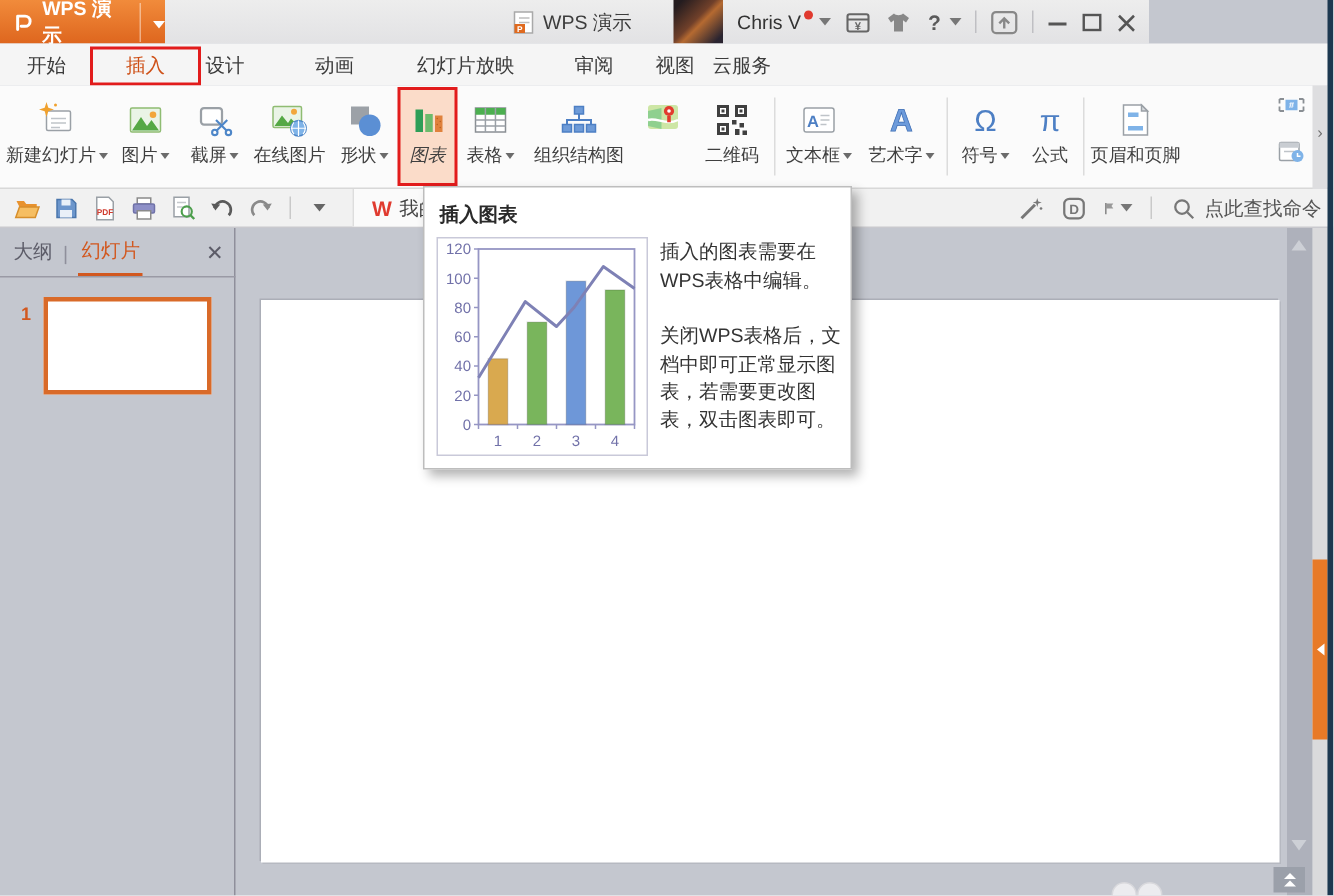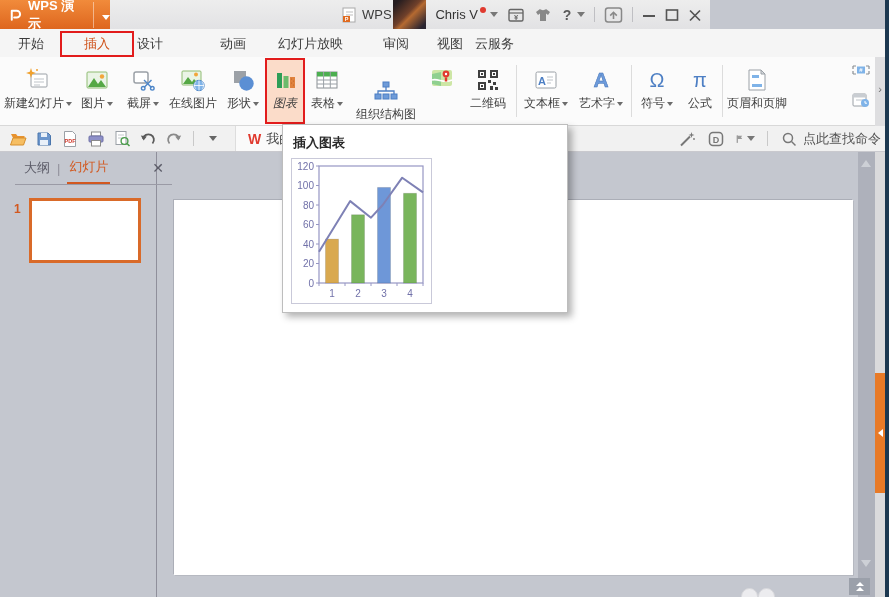--- a/index.html
+++ b/index.html
@@ -1,20 +1,20 @@
 <!DOCTYPE html>
 <html><head>
 <meta charset="utf-8">
 <style>
   * { margin:0; padding:0; box-sizing:border-box; }
   html,body { background:#fff; font-family:"Liberation Sans","DejaVu Sans",sans-serif; }
   #window { position:relative; width:889px; height:597px; overflow:hidden; background:#C4C7CF; }
 
   
-  #titlebar { position:absolute; left:0; top:0; width:710px; height:29px;
+  #titlebar { position:absolute; left:0; top:0; width:766px; height:29px;
     background:linear-gradient(#EDEDED,#E2E2E4); }
   #app-button { position:absolute; left:0; top:0; height:29px; width:110px;
     background:linear-gradient(#F18B3B,#DE661E); color:#fff; display:flex; align-items:center;
     padding-left:8px; cursor:default; }
   #app-button .app-name { font-size:13px; font-weight:bold; margin-left:5px; }
   #app-button .caret { margin-left:9px; border-left:1px solid rgba(255,255,255,.45); padding:4px 0 4px 8px; }
   .tri-down { display:inline-block; width:0; height:0; border-left:4px solid transparent;
     border-right:4px solid transparent; border-top:5px solid #fff; }
   #doc-tab { position:absolute; left:332px; top:0; height:29px; display:flex; align-items:center; gap:6px;
     font-size:13px; color:#3C3C3C; padding:0 10px; }
@@ -57,21 +57,21 @@
   #mywps-tab { display:flex; align-items:center; gap:5px; height:25px; padding:0 12px; margin-left:6px;
     background:#FAFAFA; border-left:1px solid #DDD; border-right:1px solid #DDD; cursor:pointer; }
   #mywps-tab .wlogo { color:#E03A2F; font-weight:bold; font-size:14px; }
   #mywps-tab .wtext { font-size:13px; color:#444; }
   #qat-right { position:absolute; right:8px; top:0; height:25px; display:flex; align-items:center; gap:9px; }
   #find-command { display:flex; align-items:center; gap:5px; font-size:13px; color:#555; cursor:pointer; }
   
   #main { position:absolute; left:0; top:152px; width:889px; height:445px; background:#C4C7CF; }
   #sidebar { position:absolute; left:0; top:0; width:157px; height:445px; background:#C4C7CF;
     border-right:1px solid #8F8F9B; }
-  #sidebar-header { position:absolute; left:15px; top:0; width:157px; height:33px; border-bottom:1px solid #9A9AA5;
+  #sidebar-header { position:absolute; left:0; top:0; width:157px; height:33px; border-bottom:1px solid #9A9AA5;
     display:flex; align-items:center; font-size:13px; }
   #tab-outline { margin-left:9px; color:#5C5C68; cursor:pointer; }
   .sb-sep { margin:0 7px; color:#8F8F9B; }
   #tab-slides { color:#D2581F; border-bottom:2px solid #D2581F; padding:6px 2px; cursor:pointer; }
   #sidebar-close { position:absolute; right:8px; top:8px; font-size:14px; color:#5C5C68; cursor:pointer; }
   #slide-thumb-num { position:absolute; left:14px; top:50px; color:#D2581F; font-size:12px; font-weight:bold; }
   #slide-thumb { position:absolute; left:29px; top:46px; width:112px; height:65px; background:#fff;
     border:3px solid #D96A29; cursor:pointer; }
   #canvas { position:absolute; left:158px; top:0; width:717px; height:445px; }
   #slide { position:absolute; left:16px; top:48px; width:679px; height:375px; background:#fff;
@@ -176,21 +176,21 @@
             </svg>
           </span>
         </span>
     </div>
   </div>
 
   <div id="ribbon-tabs">
       <span class="rtab" style="left: 18px;">开始</span>
       <span class="rtab active annotated" style="left: 60px;">插入</span>
       <span class="rtab" style="left: 137px;">设计</span>
-      <span class="rtab" style="left: 220px;">动画</span>
+      <span class="rtab" style="left: 210px;">动画</span>
       <span class="rtab" style="left: 278px;">幻灯片放映</span>
       <span class="rtab" style="left: 383px;">审阅</span>
       <span class="rtab" style="left: 437px;">视图</span>
       <span class="rtab" style="left: 475px;">云服务</span>
     </div>
 
   <div id="ribbon">
     <div id="ribbon-row">
         <div class="rbtn" style="width: 72px;">
           <div class="ric">
@@ -288,21 +288,21 @@
               <rect x="3" y="5" width="20" height="16" fill="#fff" stroke="#8a8f94"></rect>
               <rect x="3" y="5" width="20" height="4.5" fill="#4CAF50"></rect>
               <path d="M9.6 5 V21 M16.3 5 V21 M3 13 H23 M3 17 H23" stroke="#9aa0a6" fill="none"></path>
             </svg>
           </div>
           <div class="rlabel">
             <span>表格</span>
             <span class="tri-down"></span>
           </div>
         </div>
-        <div class="rbtn" style="width: 72px; justify-content: flex-end;">
+        <div class="rbtn" style="width: 72px;">
           <div class="ric">
             <svg width="26" height="26" viewBox="0 0 26 26">
               <path d="M13 9 V13 M5 16 V13 H21 V16" stroke="#4D7FC4" fill="none" stroke-width="1.3"></path>
               <g fill="#6E9BD8" stroke="#4D7FC4">
                 <rect x="10" y="4" width="6" height="5"></rect>
                 <rect x="2" y="16" width="6" height="5"></rect>
                 <rect x="10" y="16" width="6" height="5"></rect>
                 <rect x="18" y="16" width="6" height="5"></rect>
               </g>
             </svg>
@@ -584,16 +584,20 @@
           <text x="66" y="138" font-size="10" fill="#7171A9" text-anchor="middle">2</text>
           <text x="92" y="138" font-size="10" fill="#7171A9" text-anchor="middle">3</text>
           <text x="118" y="138" font-size="10" fill="#7171A9" text-anchor="middle">4</text>
           <rect x="33.5" y="80.125" width="13" height="43.875" fill="#D9A94F" stroke="rgba(0,0,0,0.12)"></rect>
           <rect x="59.5" y="55.74999999999999" width="13" height="68.25" fill="#79B55C" stroke="rgba(0,0,0,0.12)"></rect>
           <rect x="85.5" y="28.450000000000003" width="13" height="95.55" fill="#6E97D8" stroke="rgba(0,0,0,0.12)"></rect>
           <rect x="111.5" y="34.3" width="13" height="89.7" fill="#79B55C" stroke="rgba(0,0,0,0.12)"></rect>
           <polyline points="27,92.80000000000001 58.2,42.10000000000001 79,58.675 90.7,46.00000000000001 110.2,18.699999999999996 131,33.324999999999996" fill="none" stroke="#7E81B5" stroke-width="2" stroke-linejoin="round"></polyline>
         </svg>
     </div>
+    <div id="tooltip-text">
+      <p>插入的图表需要在WPS表格中编辑。</p>
+      <p>关闭WPS表格后，文档中即可正常显示图表，若需要更改图表，双击图表即可。</p>
+    </div>
   </div>
 
   <div id="navy-edge"></div>
 </div>
 
 </body></html>

